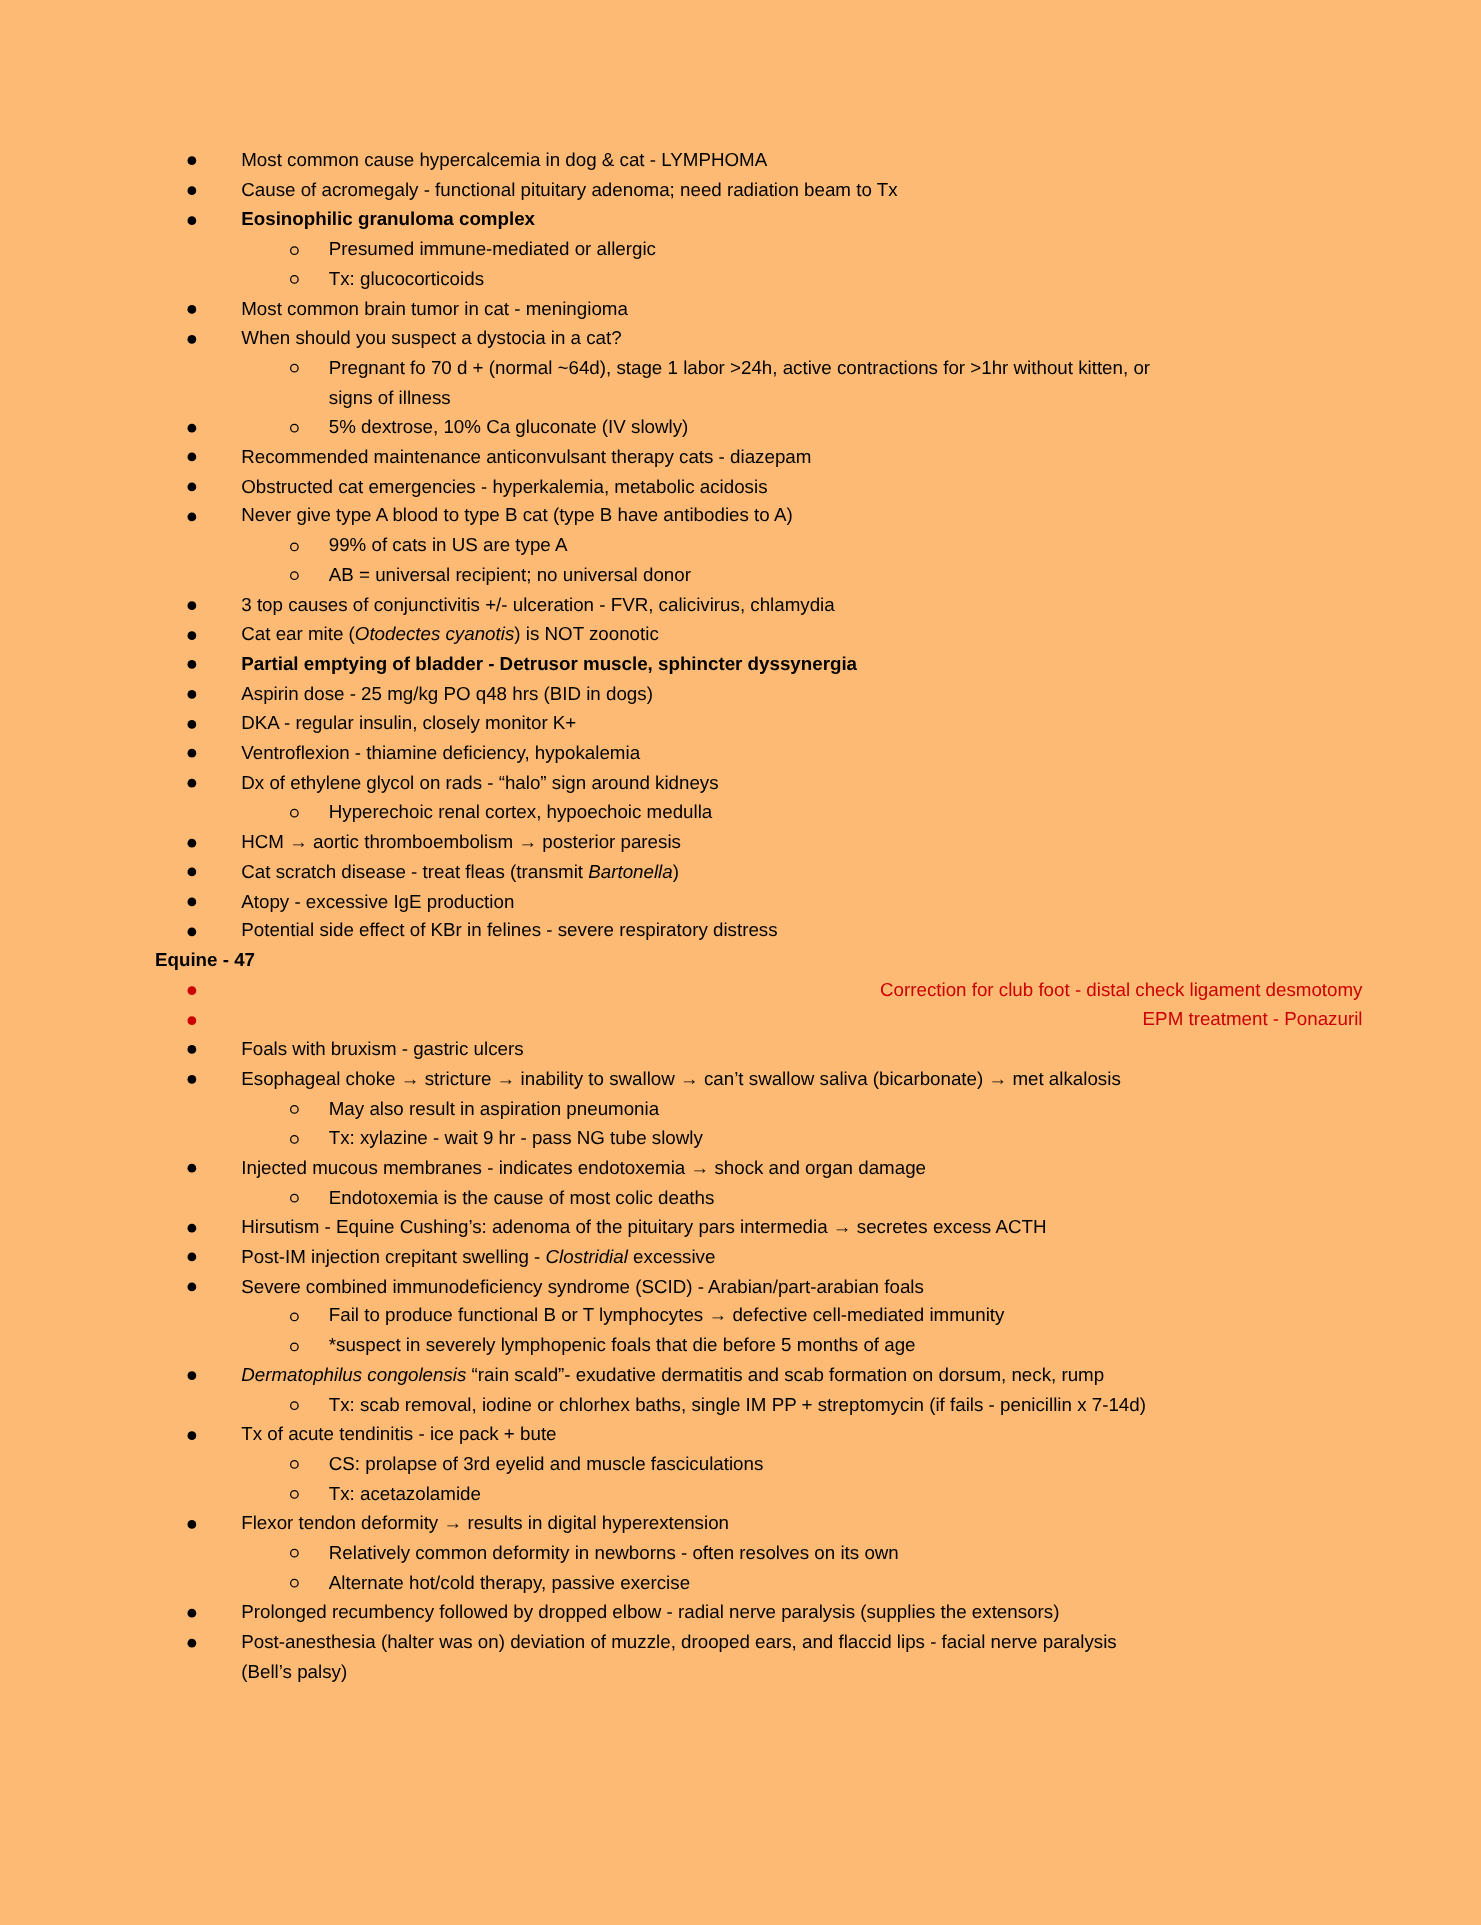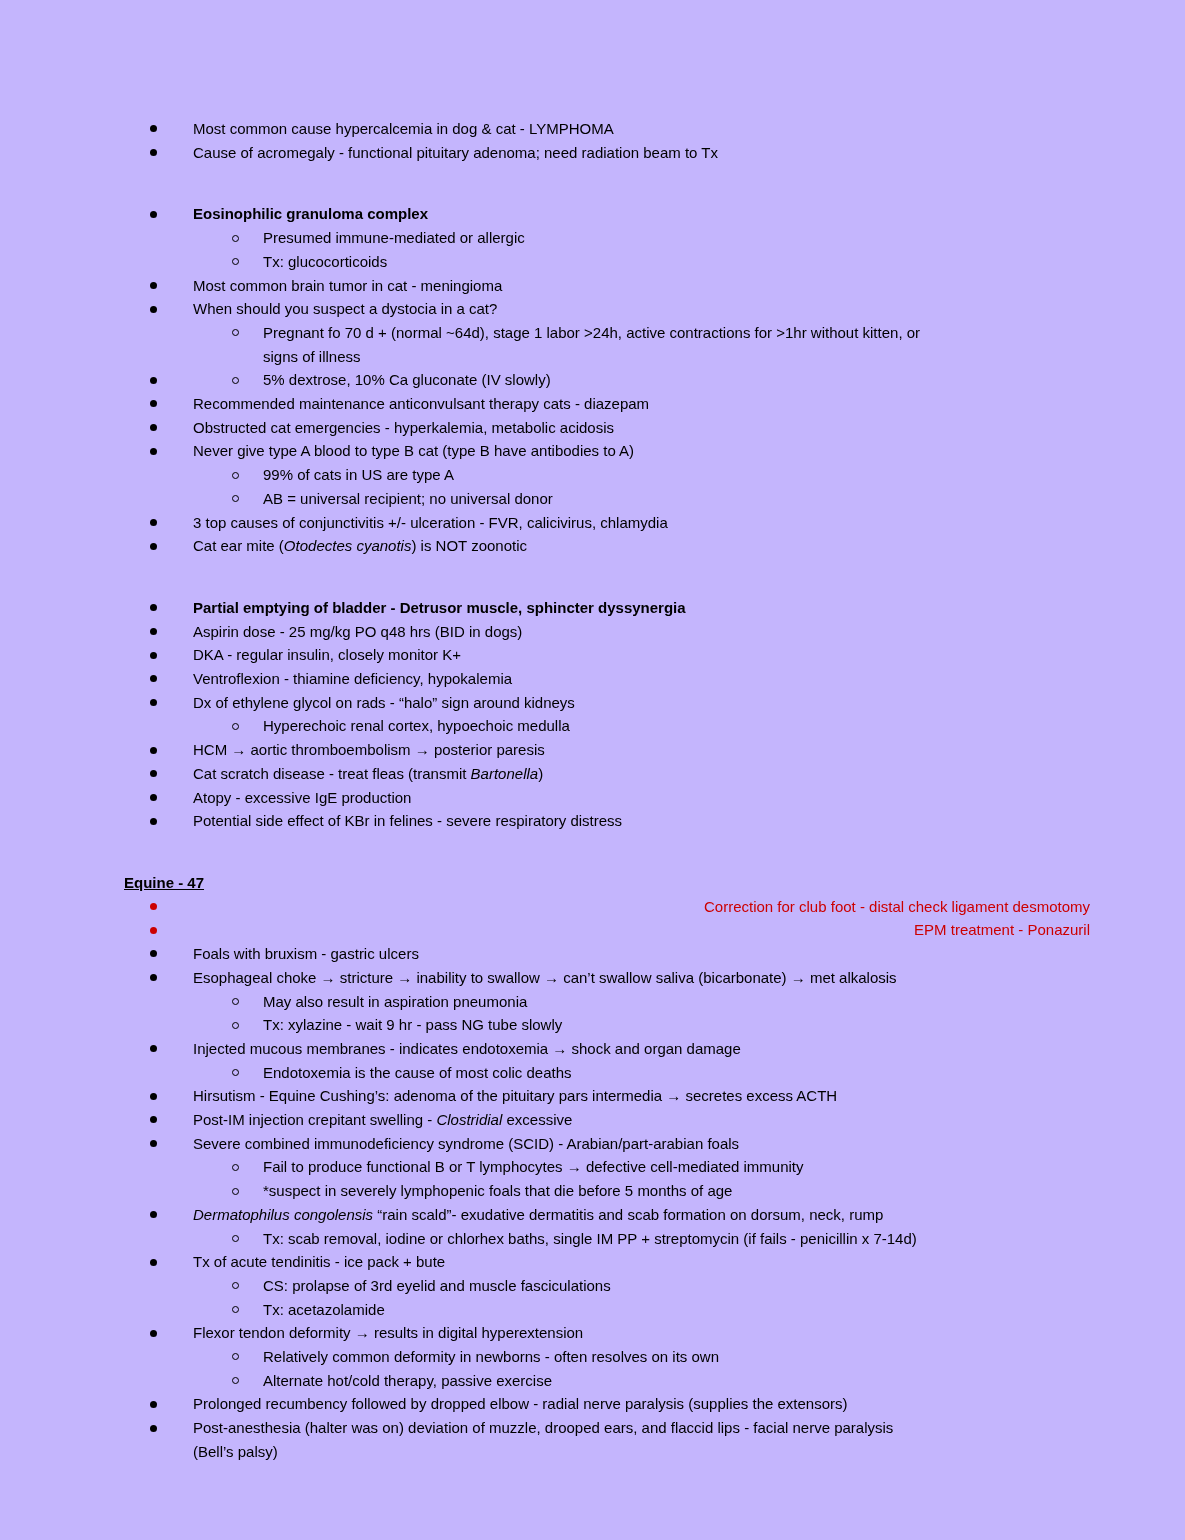--- a/index.html
+++ b/index.html
@@ -1,38 +1,38 @@
 <!DOCTYPE html>
 <html><head>
 <meta charset="utf-8">
 <style>
   html, body { margin: 0; padding: 0; background: #ffffff; }
   .page {
     position: relative;
     width: 1185px;
     height: 1540px;
-    background: #c4b5fd;
+    background: #fdba74;
     overflow: hidden;
     font-family: "Liberation Sans", sans-serif;
     font-size: 15px;
     line-height: 23.7px;
     color: #000000;
     box-sizing: border-box;
   }
   .doc {
     position: absolute;
     top: 117px;
     left: 124px;
     right: 95px;
   }
   .line { position: relative; }
-  .lv0 { padding-left: 0; text-decoration: underline; }
+  .lv0 { padding-left: 0; }
   .lv1 { padding-left: 69px; }
   .lv2 { padding-left: 139px; }
-  .bold { font-weight: 700; margin-top: 38px; }
+  .bold { font-weight: 700; }
   .red  { color: #cc0000; text-align: right; }
   em { font-style: italic; }
   .bullet {
     position: absolute;
     top: 8.4px;
     width: 7px;
     height: 7px;
     border-radius: 50%;
     box-sizing: border-box;
   }

